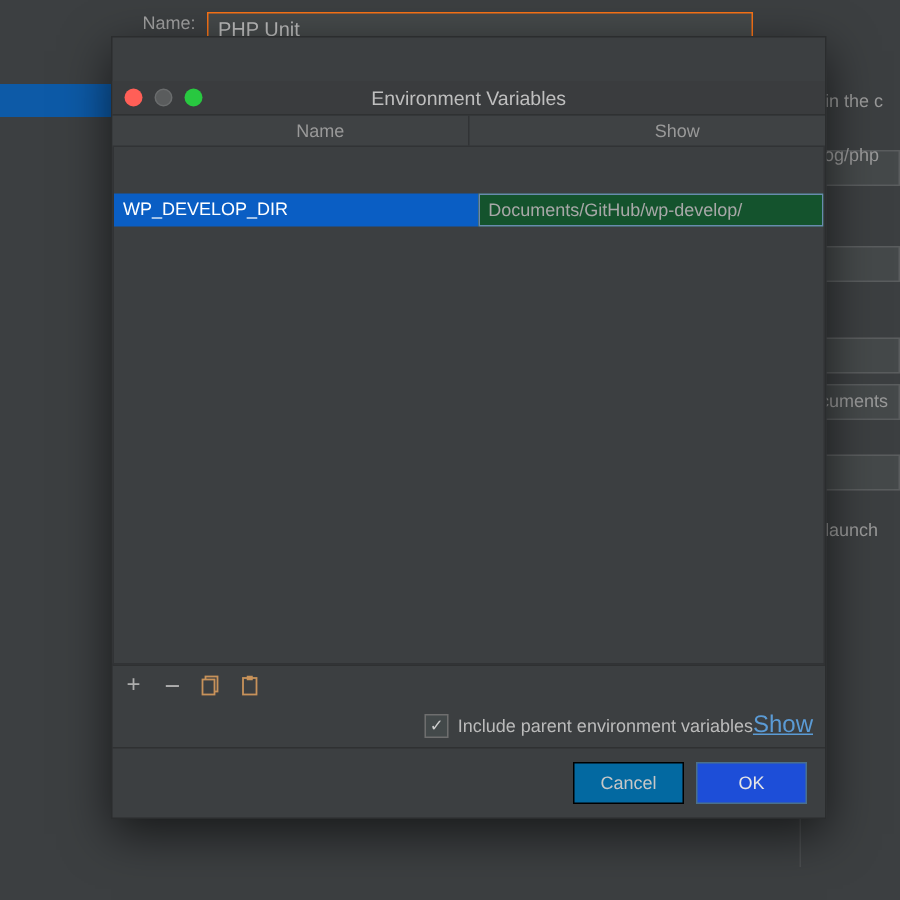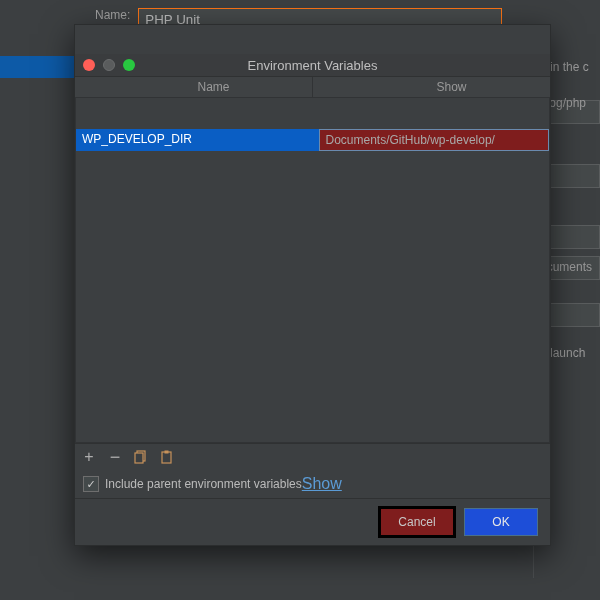--- a/index.html
+++ b/index.html
@@ -149,21 +149,21 @@
     font-size: 12px;
   }
   .cell-value {
     flex: 1;
     box-sizing: border-box;
   }
   .cell-value input {
     width: 100%;
     height: 100%;
     box-sizing: border-box;
-    background: #7f1d1d;
+    background: #14532d;
     border: 1px solid #6a8aae;
     color: #a8a8a8;
     padding: 0 6px;
     font-size: 12px;
     outline: none;
   }
 
   .toolbar {
     height: 26px;
     display: flex;
@@ -183,21 +183,21 @@
   }
   .icon-btn svg { display: block; }
   .icon-plus   { font-size: 16px; line-height: 1; }
   .icon-minus  { font-size: 18px; line-height: 1; }
 
   .checkbox-row {
     height: 28px;
     display: flex;
     align-items: center;
     padding: 0 8px;
-    justify-content: flex-start;
+    justify-content: flex-end;
   }
   .cb-left { display: flex; align-items: center; gap: 6px; }
   .fake-checkbox {
     width: 14px;
     height: 14px;
     border: 1px solid #6e6e6e;
     background: #43494a;
     display: inline-flex;
     align-items: center;
     justify-content: center;
@@ -220,22 +220,22 @@
     display: flex;
     align-items: center;
     justify-content: flex-end;
     gap: 8px;
     padding: 0 12px;
     border-top: 1px solid #2f3132;
   }
   .btn {
     min-width: 72px;
     height: 26px;
-    border: 3px solid #000000;
-    background: #7f1d1d;
+    border: 1px solid #000000;
+    background: #0369a1;
     color: #c7c7c7;
     font-size: 12px;
     display: inline-flex;
     align-items: center;
     justify-content: center;
   }
   .btn.primary {
     background: #1d4ed8;
     border: 1px solid #4a708c;
     color: #e6e6e6;

